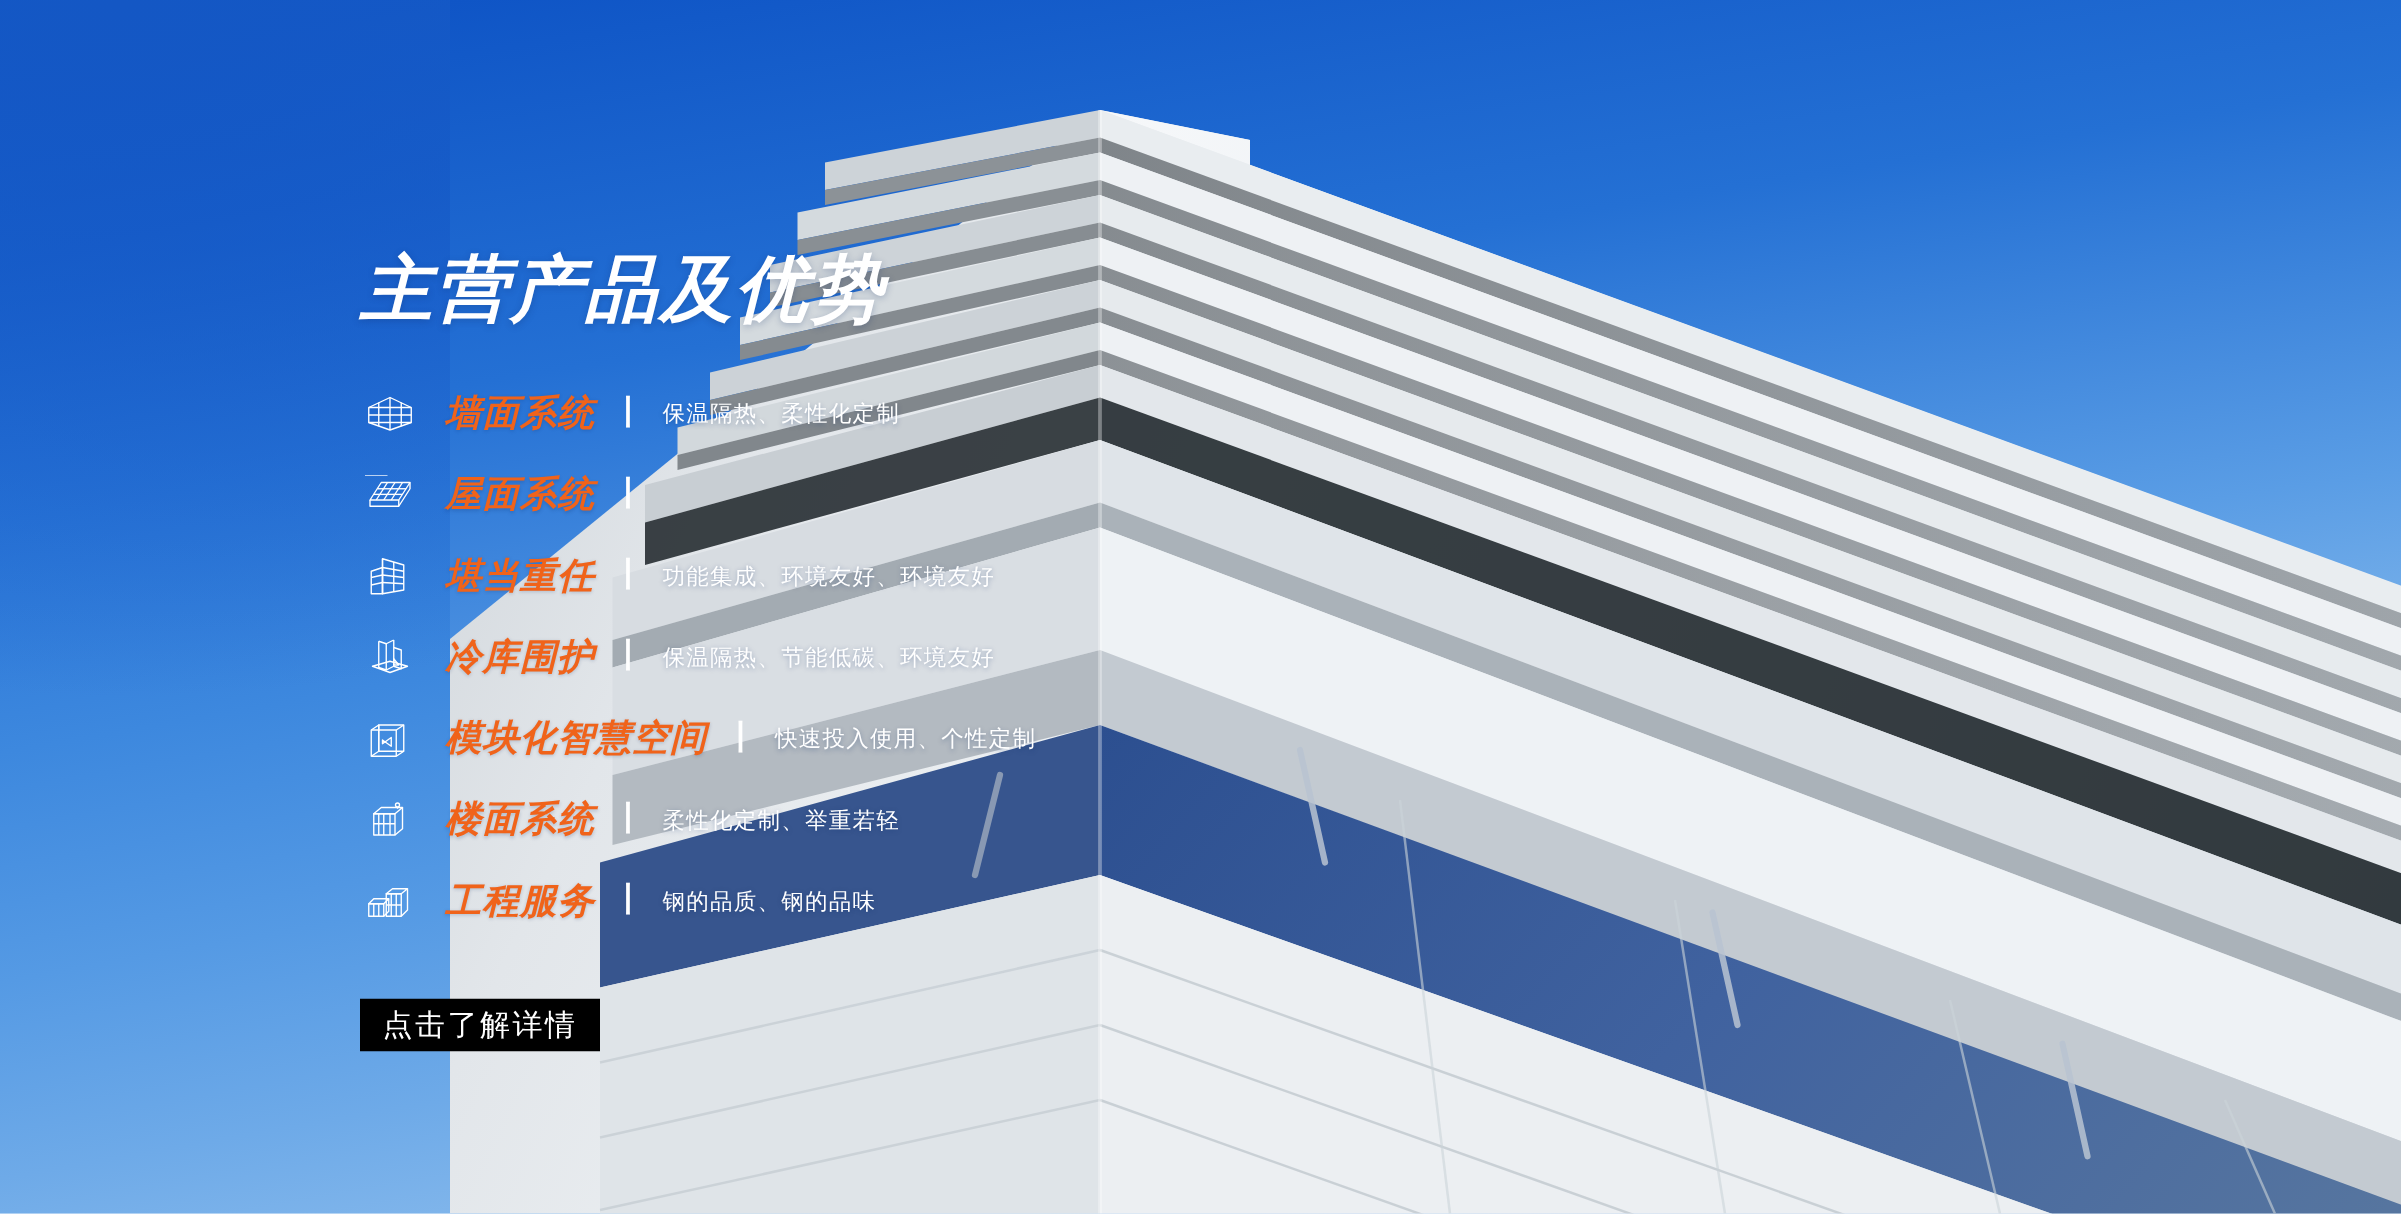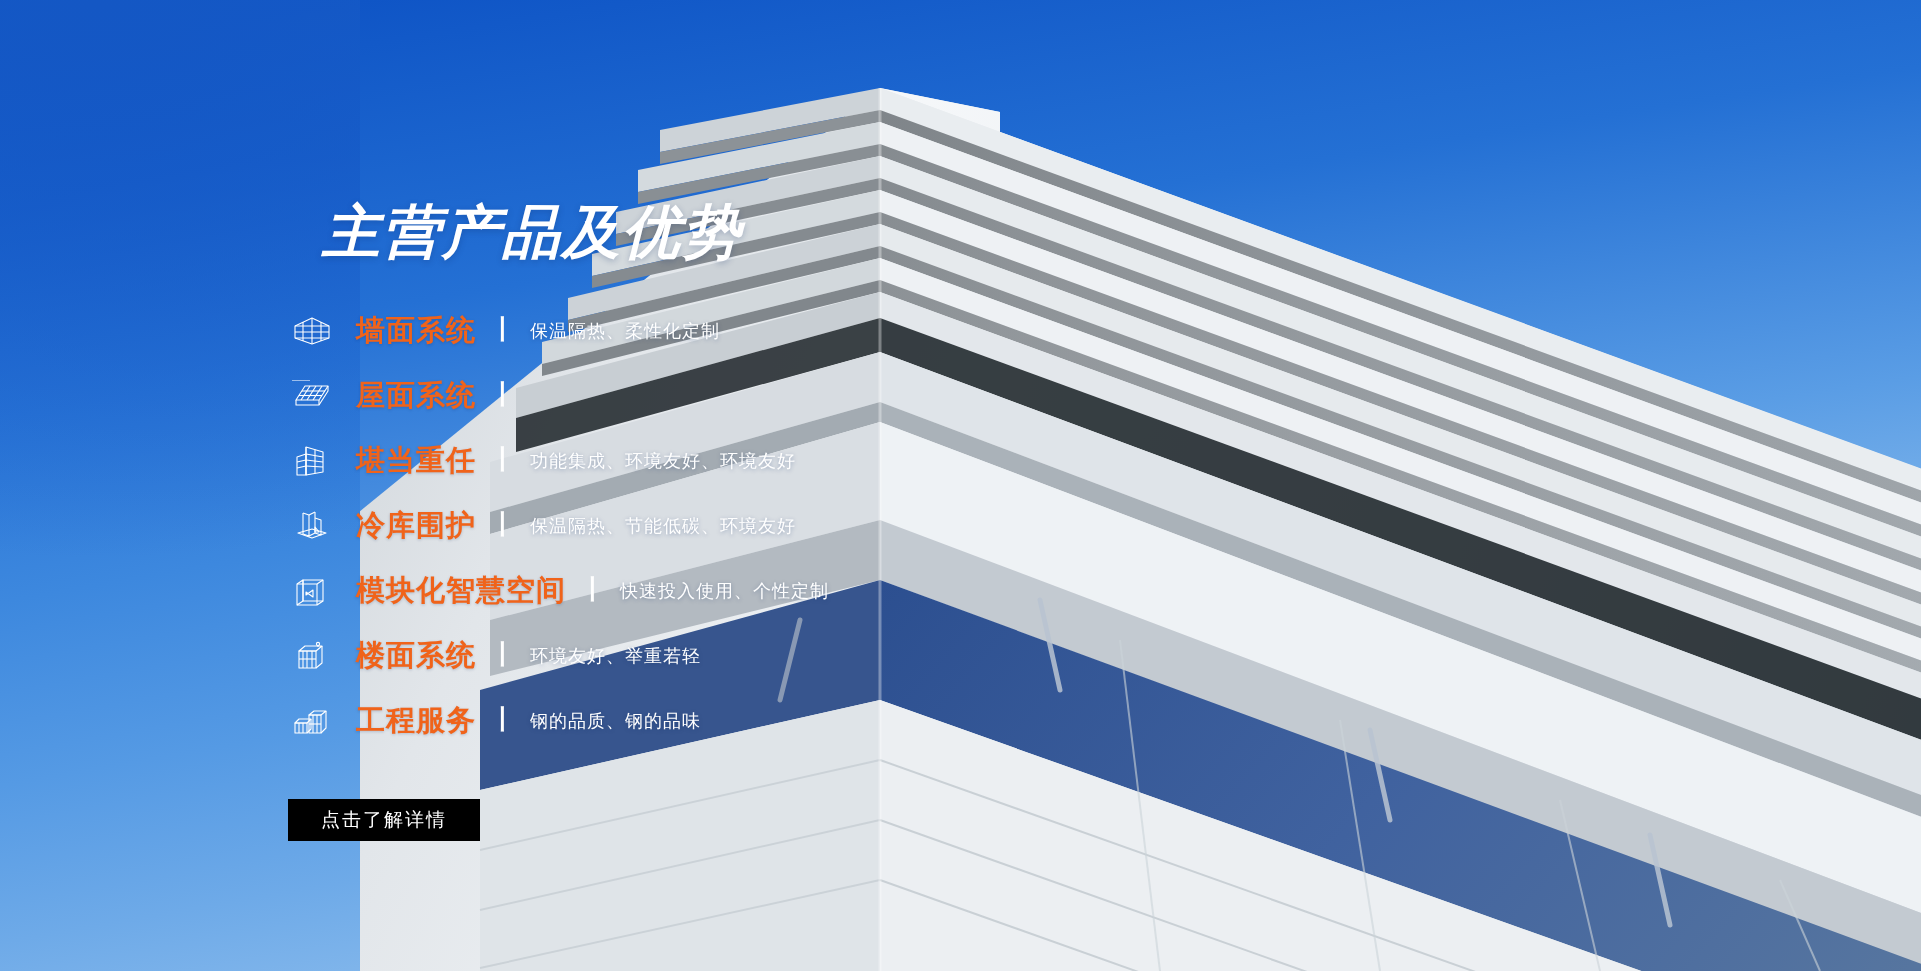--- a/index.html
+++ b/index.html
@@ -49,21 +49,20 @@
     position:absolute;
     left:288px; top:203px;
     font-size:58px;
     font-weight:bold;
     font-style:italic;
     color:#ffffff;
     letter-spacing:2px;
     line-height:1;
     white-space:nowrap;
     text-shadow:0 2px 6px rgba(10,40,100,0.25);
-    margin-left:34px;
   }
 
   #feature-list {
     position:absolute;
     left:286px; top:298px;
     width:900px;
   }
 
   .feature-row {
     display:flex;
@@ -82,20 +81,21 @@
   }
   .feature-icon svg { display:block; }
 
   .feature-name {
     font-size:29px;
     font-weight:bold;
     color:#f0631a;
     letter-spacing:1px;
     margin-left:18px;
     text-shadow:0 1px 3px rgba(10,40,100,0.22);
+    font-style:italic;
   }
 
   .feature-sep {
     color:#ffffff;
     font-size:26px;
     font-weight:bold;
     margin:0 14px;
     position:relative;
     top:-1px;
   }
@@ -106,21 +106,21 @@
     letter-spacing:1px;
     text-shadow:0 1px 4px rgba(10,40,100,0.35);
   }
 
   #cta-button {
     position:absolute;
     left:288px; top:799px;
     width:192px; height:42px;
     background:#000000;
     color:#ffffff;
-    font-size:19px;
+    font-size:24px;
     letter-spacing:2px;
     display:flex;
     align-items:center;
     justify-content:center;
     cursor:pointer;
     border:none;
     font-family:"Liberation Sans","DejaVu Sans",sans-serif;
   }
 </style>
 </head>
@@ -369,21 +369,21 @@
             <line x1="11" y1="12" x2="11" y2="29"></line>
             <line x1="15" y1="12" x2="15" y2="29"></line>
             <line x1="20" y1="12" x2="20" y2="29"></line>
             <line x1="7" y1="20" x2="24" y2="20"></line>
             <circle cx="26" cy="5" r="1.6"></circle>
             <line x1="26" y1="6.6" x2="26" y2="8"></line>
           </svg>
         </span>
         <span class="feature-name">楼面系统</span>
         <span class="feature-sep">丨</span>
-        <span class="feature-desc">环境友好、举重若轻</span>
+        <span class="feature-desc">柔性化定制、举重若轻</span>
       </div>
 
       <div class="feature-row">
         <span class="feature-icon">
           <svg width="42" height="32" viewBox="0 0 42 32" fill="none" stroke="#ffffff" stroke-width="1.1" stroke-linejoin="round">
             <polygon points="4,18 16,18 16,28 4,28"></polygon>
             <polygon points="4,18 8,14 20,14 16,18"></polygon>
             <polyline points="20,14 20,24 16,28"></polyline>
             <polygon points="18,10 30,10 30,28 18,28"></polygon>
             <polygon points="18,10 23,6 35,6 30,10"></polygon>

